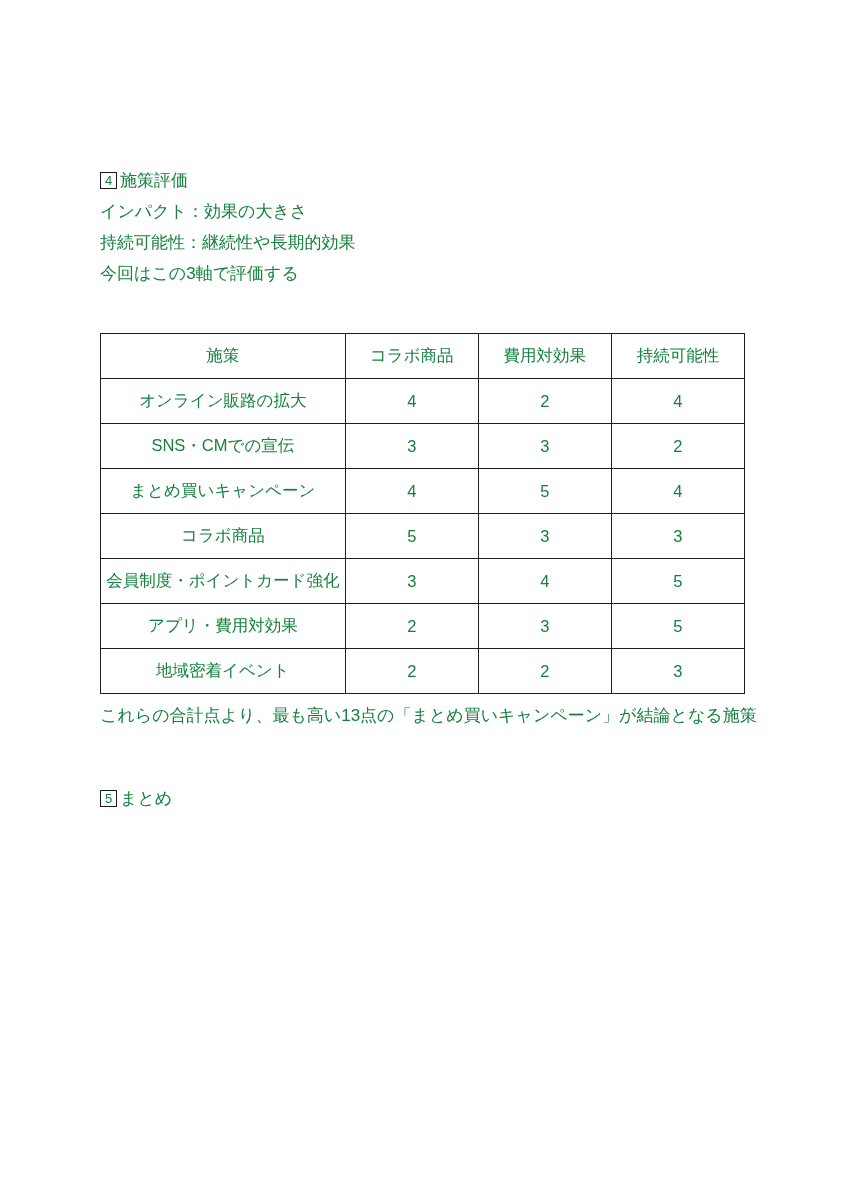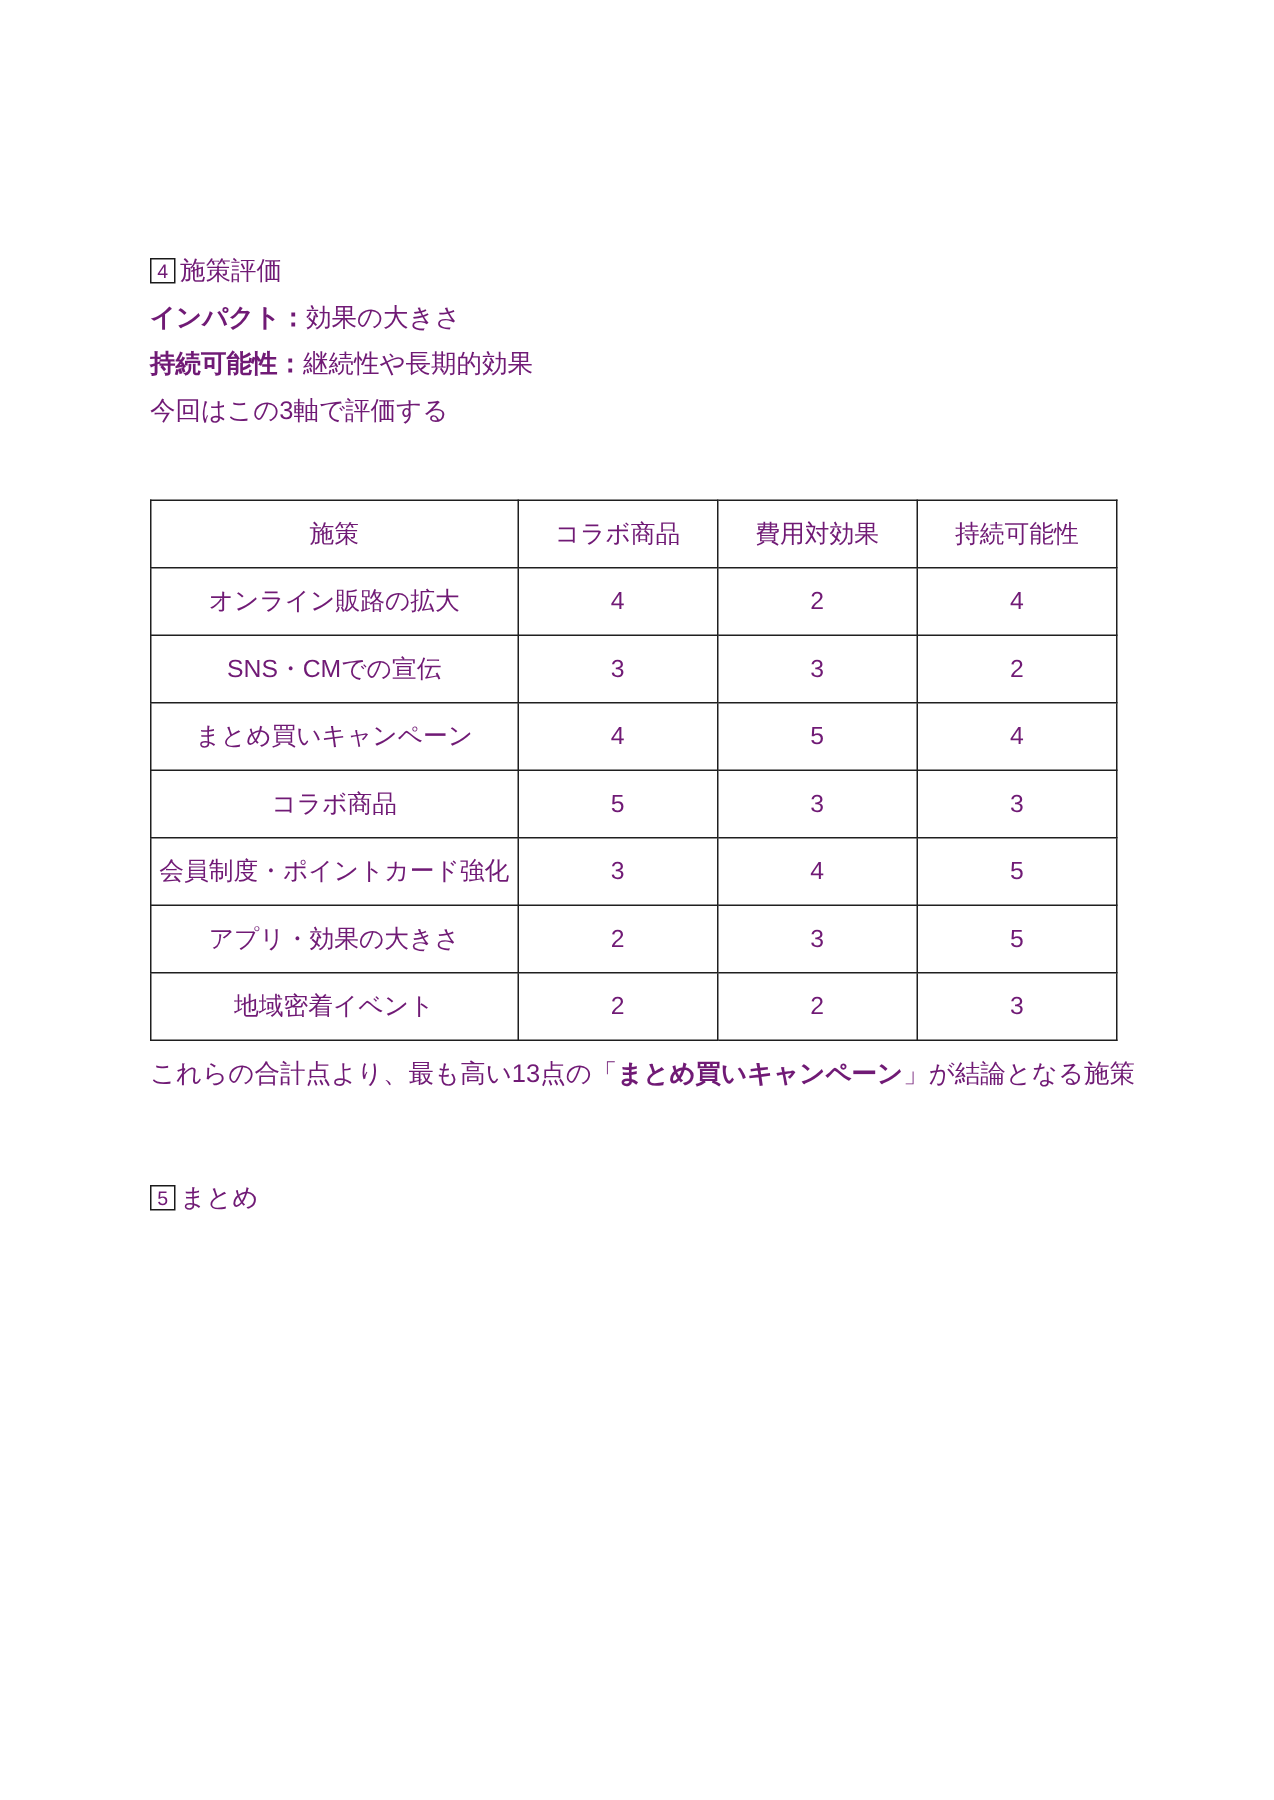--- a/index.html
+++ b/index.html
@@ -6,36 +6,36 @@
     margin: 0;
     padding: 0;
     background: #ffffff;
   }
   .page {
     position: relative;
     width: 849px;
     height: 1200px;
     background: #ffffff;
     font-family: "Liberation Sans", "DejaVu Sans", sans-serif;
-    color: #701a75;
+    color: #15803d;
     overflow: hidden;
   }
   .content {
     position: absolute;
     top: 165px;
     left: 100px;
     width: 648px;
   }
   .line {
     font-size: 17px;
     line-height: 31px;
     white-space: nowrap;
   }
   .term {
-    font-weight: bold;
+    font-weight: normal;
   }
   .badge {
     display: inline-block;
     border: 1.5px solid #1a1a1a;
     font-size: 13px;
     line-height: 15px;
     min-width: 11px;
     text-align: center;
     padding: 0 2px;
     margin-right: 3px;
@@ -130,21 +130,21 @@
             <td>3</td>
             <td>3</td>
           </tr>
           <tr>
             <td>会員制度・ポイントカード強化</td>
             <td>3</td>
             <td>4</td>
             <td>5</td>
           </tr>
           <tr>
-            <td>アプリ・効果の大きさ</td>
+            <td>アプリ・費用対効果</td>
             <td>2</td>
             <td>3</td>
             <td>5</td>
           </tr>
           <tr>
             <td>地域密着イベント</td>
             <td>2</td>
             <td>2</td>
             <td>3</td>
           </tr>

